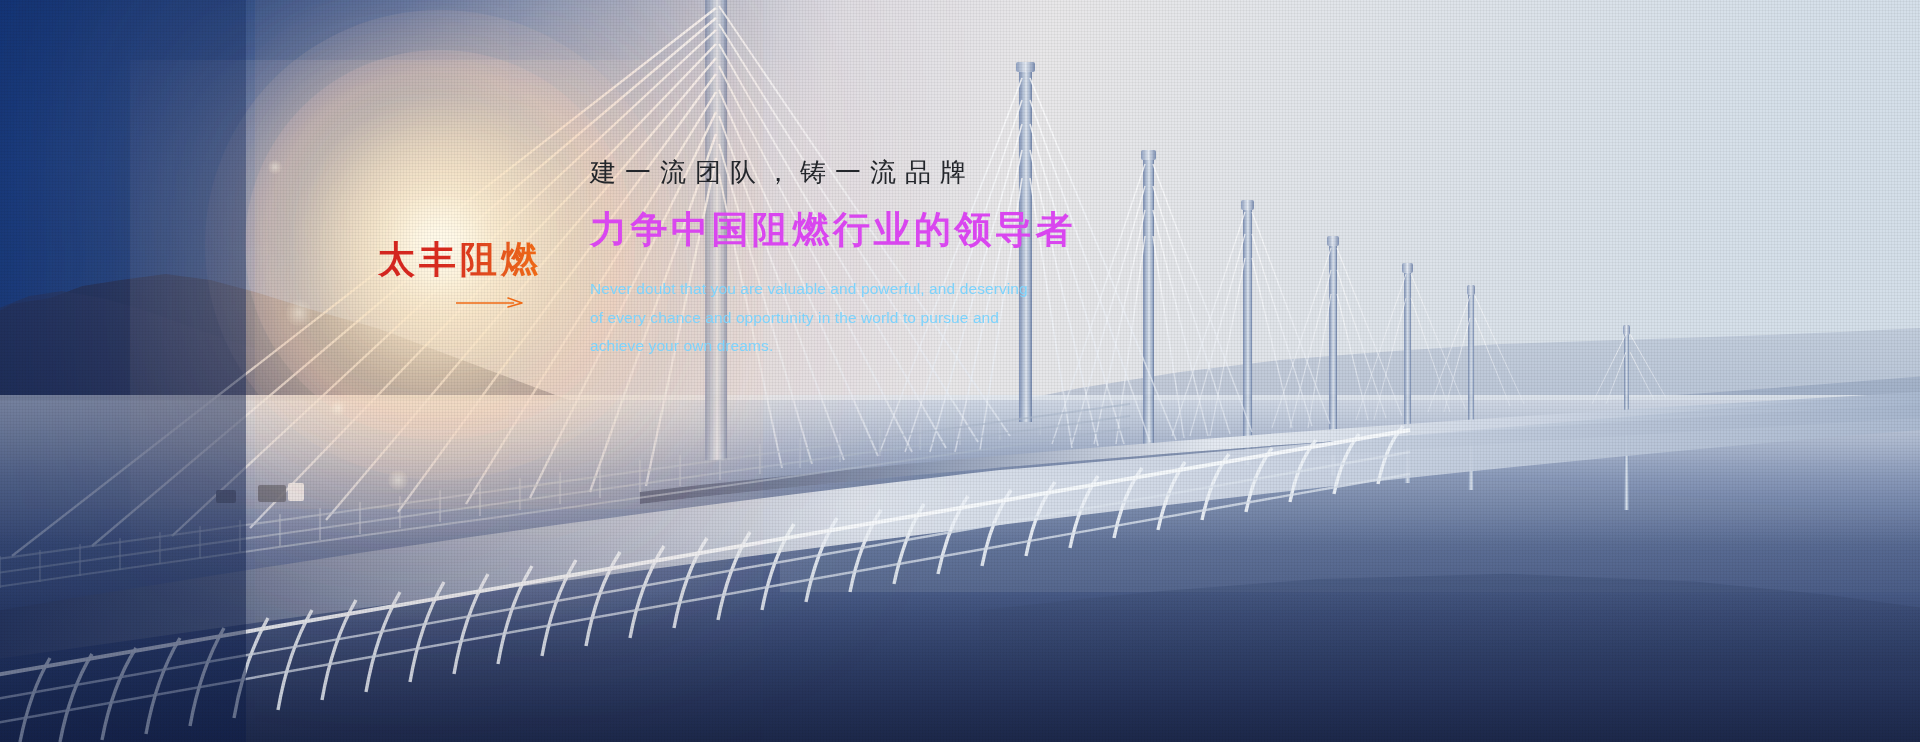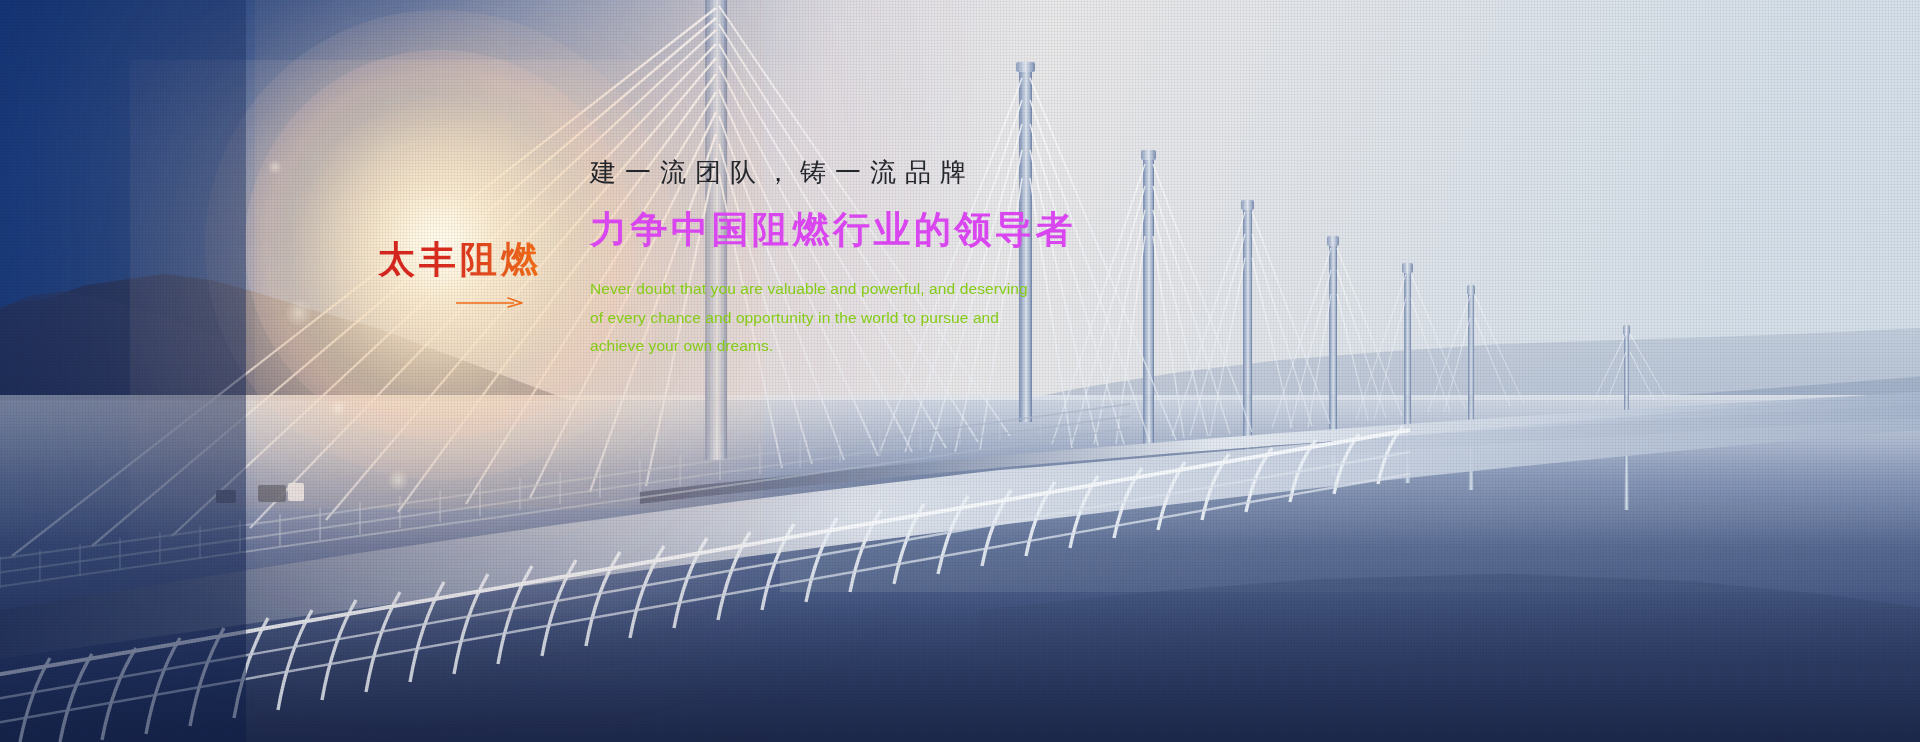--- a/index.html
+++ b/index.html
@@ -235,21 +235,21 @@
     font-size:37px;
     letter-spacing:3.5px;
     color:#d946ef;
     font-weight:bold;
     line-height:1.25;
     white-space:nowrap;
   }
   .sub-en {
     margin-top:22px;
     font-size:15.5px;
-    color:#84cc16;
+    color:#7dd3fc;
     line-height:1.82;
     letter-spacing:.1px;
     max-width:452px;
     font-weight:400;
   }
 </style>
 </head>
 <body>
 
 <div class="banner">

